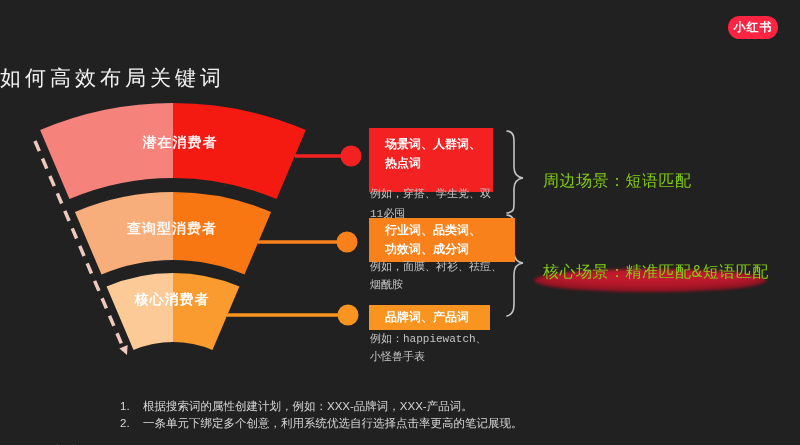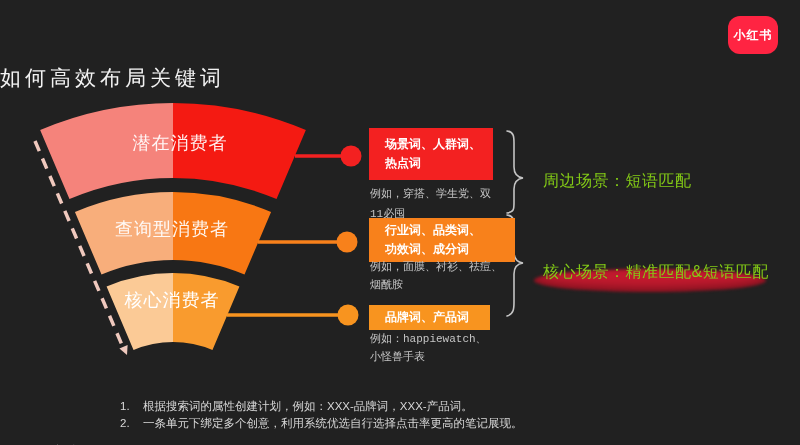--- a/index.html
+++ b/index.html
@@ -7,44 +7,44 @@
     position:relative; width:800px; height:445px; overflow:hidden;
     background:#212121;
     font-family:"Liberation Sans", "DejaVu Sans", sans-serif;
   }
   .layer { position:absolute; left:0; top:0; }
   .dash { stroke-width:3.5; stroke-dasharray:11 8; fill:none; }
   .conn { stroke-width:3.5; }
   .brace { fill:none; stroke:#C4C4C4; stroke-width:1.6; stroke-linecap:round; }
 
   .logo {
-    position:absolute; top:16px; right:22px; width:50px; height:38px;
+    position:absolute; top:16px; right:22px; width:50px; height:23px;
     border-radius:12px; color:#fff; font-size:12px; font-weight:bold;
     display:flex; align-items:center; justify-content:center; letter-spacing:1px;
   }
   .title {
     position:absolute; top:26px; left:0; width:100%; margin:0; text-align:center;
     color:#FAFAFA; font-size:33px; letter-spacing:2px; font-weight:bold;
   }
   .subtitle {
     position:absolute; top:64px; left:0; width:100%; 
     color:#F2F2F2; font-size:21px; letter-spacing:4px;
   }
   .tier-label {
     position:absolute; transform:translate(-50%,-50%); white-space:nowrap;
-    color:rgba(255,255,255,.93); font-weight:normal; font-size:18px; letter-spacing:1px;
+    color:rgba(255,255,255,.93); font-weight:bold; font-size:14px; letter-spacing:1px;
   }
   .t1 { left:180px; top:143px; }
   .t2 { left:172px; top:229px; }
   .t3 { left:172px; top:300px; color:#fff; }
 
   .kw-box {
     position:absolute; left:369px; box-sizing:border-box; width:124px;
     color:#fff; font-weight:bold; font-size:12px; line-height:19px;
-    padding:7px 4px 7px 16px; white-space:pre-line;
+    padding:7px 4px 19px 16px; white-space:pre-line;
   }
   .b1 { top:128px; }
   .b2 { top:218px; width:146px; padding-top:3px; padding-bottom:3px; }
   .b3 { top:305px; width:121px; padding-top:3px; padding-bottom:3px; }
 
   .kw-ex {
     position:absolute; left:370px; width:145px; color:#C6C6C6;
     font-size:11px; line-height:20px; white-space:pre-line;font-family:Liberation Mono, monospace;
   }
   .e1 { top:184px; }

